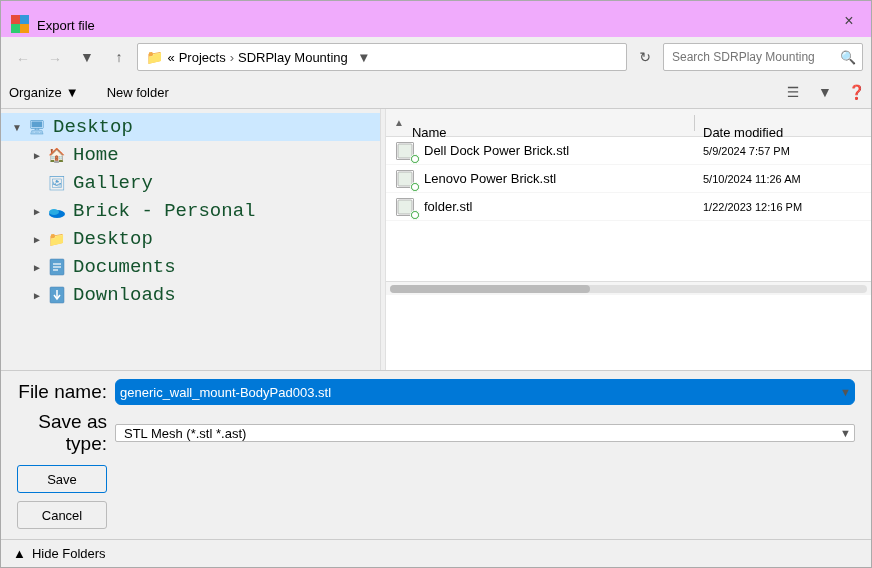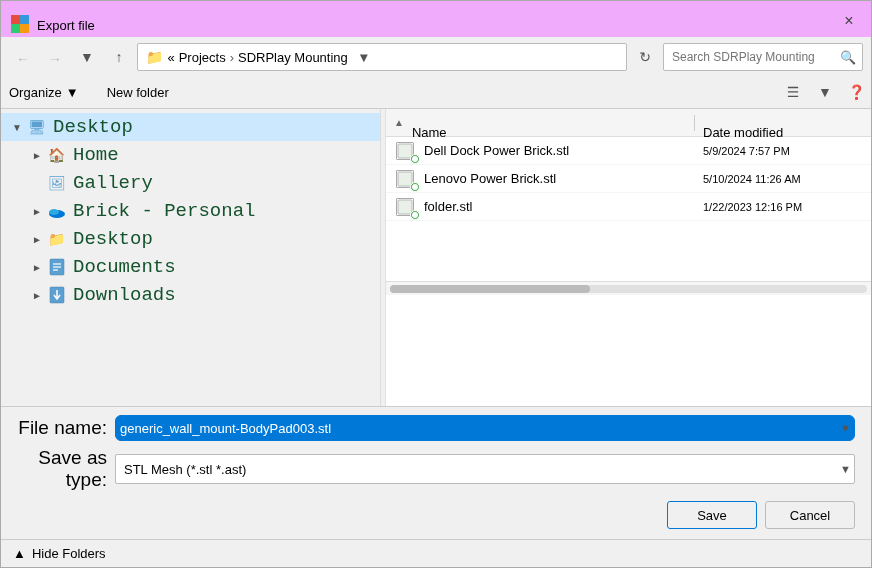--- a/index.html
+++ b/index.html
@@ -434,21 +434,21 @@
       background: #0078d7;
       color: white;
     }
     .form-select-wrapper {
       flex: 1;
       position: relative;
       display: flex;
     }
     .form-select-text {
       flex: 1;
-      height: 30px;
+      height: 18px;
       border: 1px solid #bbb;
       border-radius: 2px;
       padding: 0 28px 0 8px;
       font-size: 13px;
       background: white;
       display: flex;
       align-items: center;
     }
     .form-select-arrow {
       position: absolute;
@@ -473,20 +473,21 @@
       color: #555;
       pointer-events: none;
     }
 
     
     .action-row {
       display: flex;
       justify-content: flex-end;
       gap: 8px;
       padding: 4px 0 2px 0;
+      flex-direction: column;
     }
     .action-btn {
       width: 90px;
       height: 28px;
       border: 1px solid #bbb;
       border-radius: 3px;
       background: #f0f0f0;
       cursor: pointer;
       font-size: 13px;
       display: flex;

